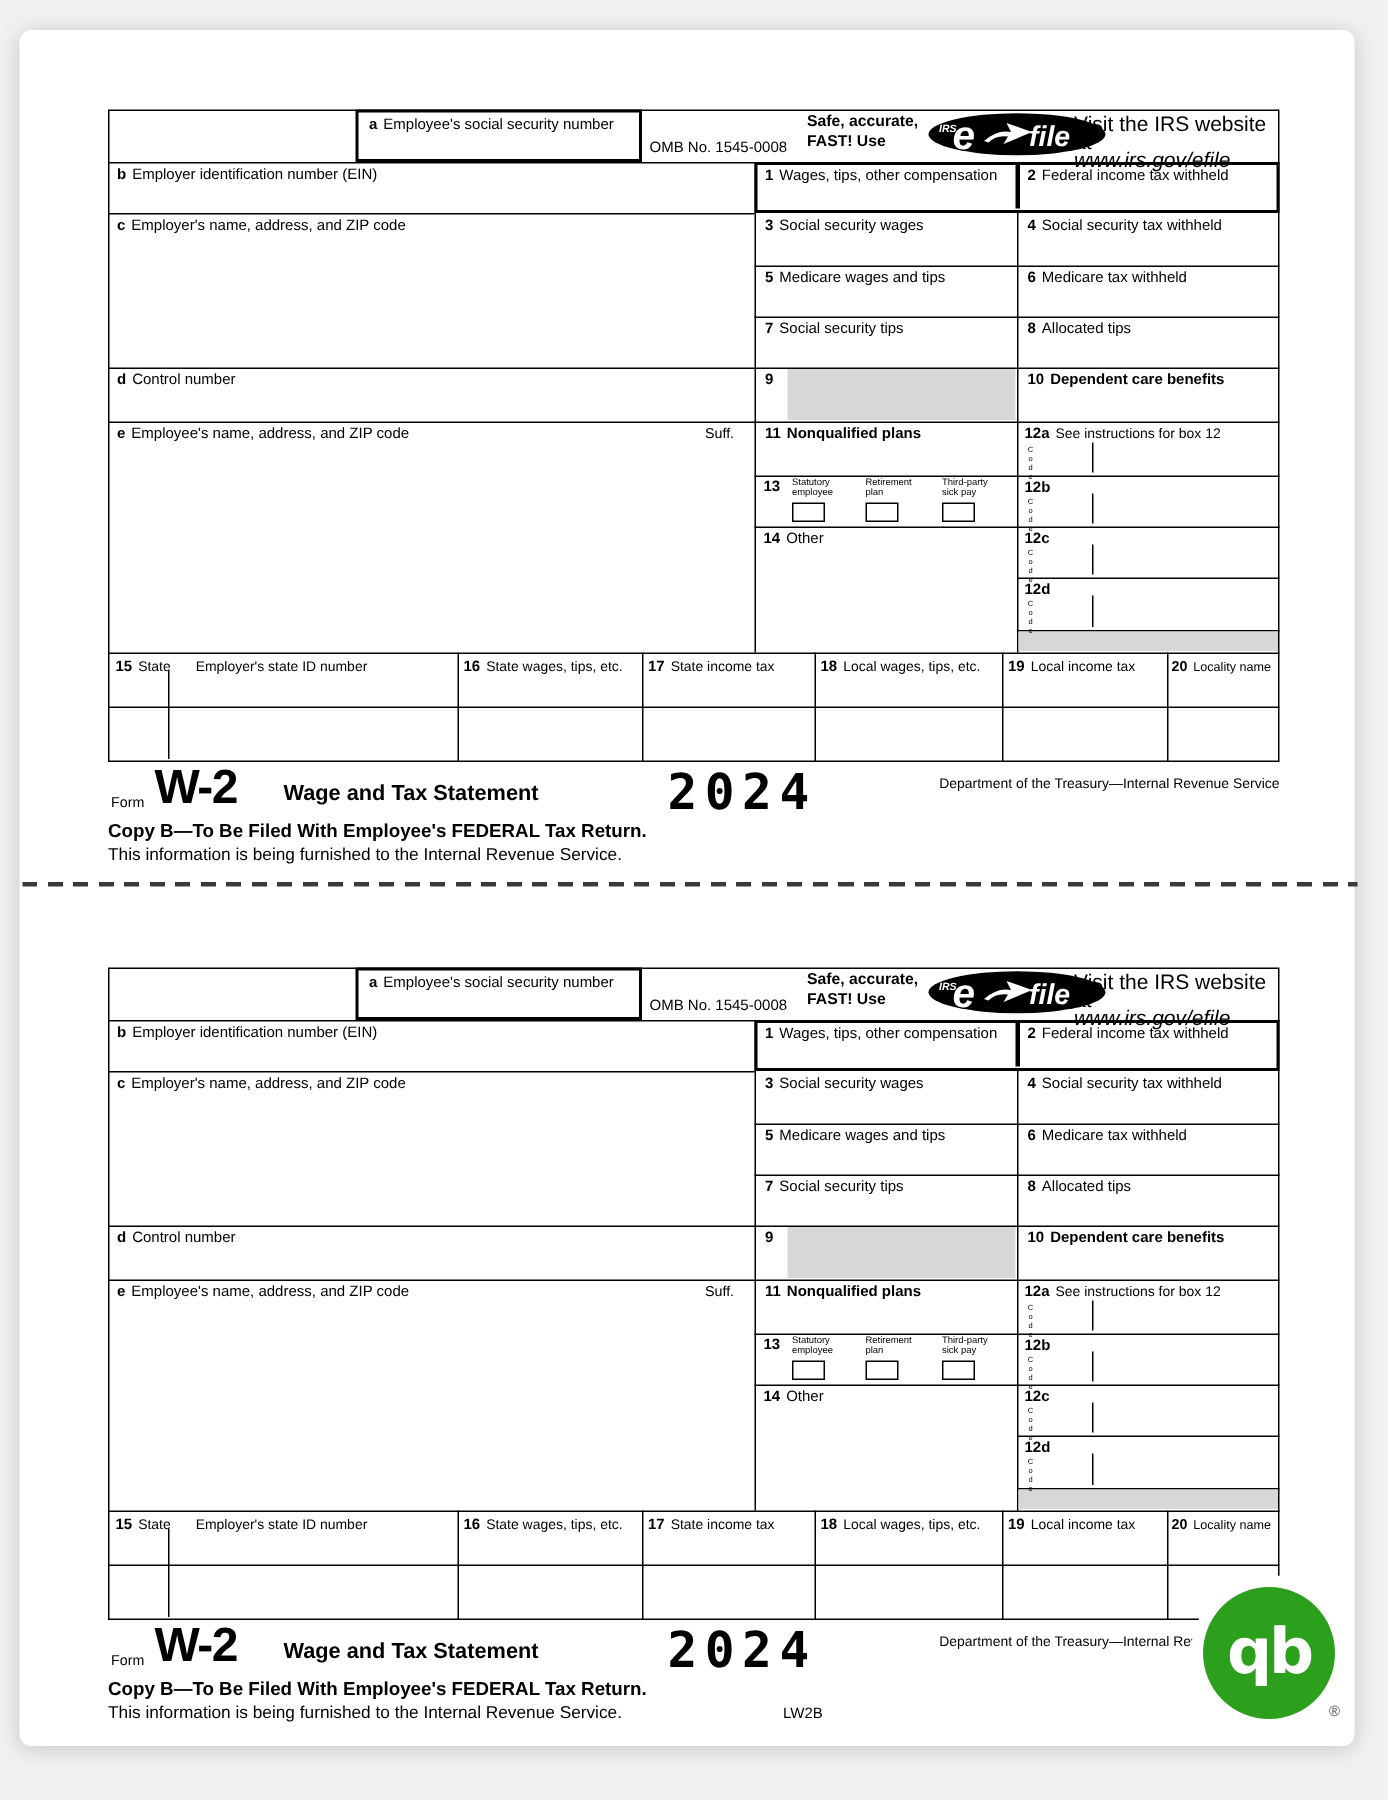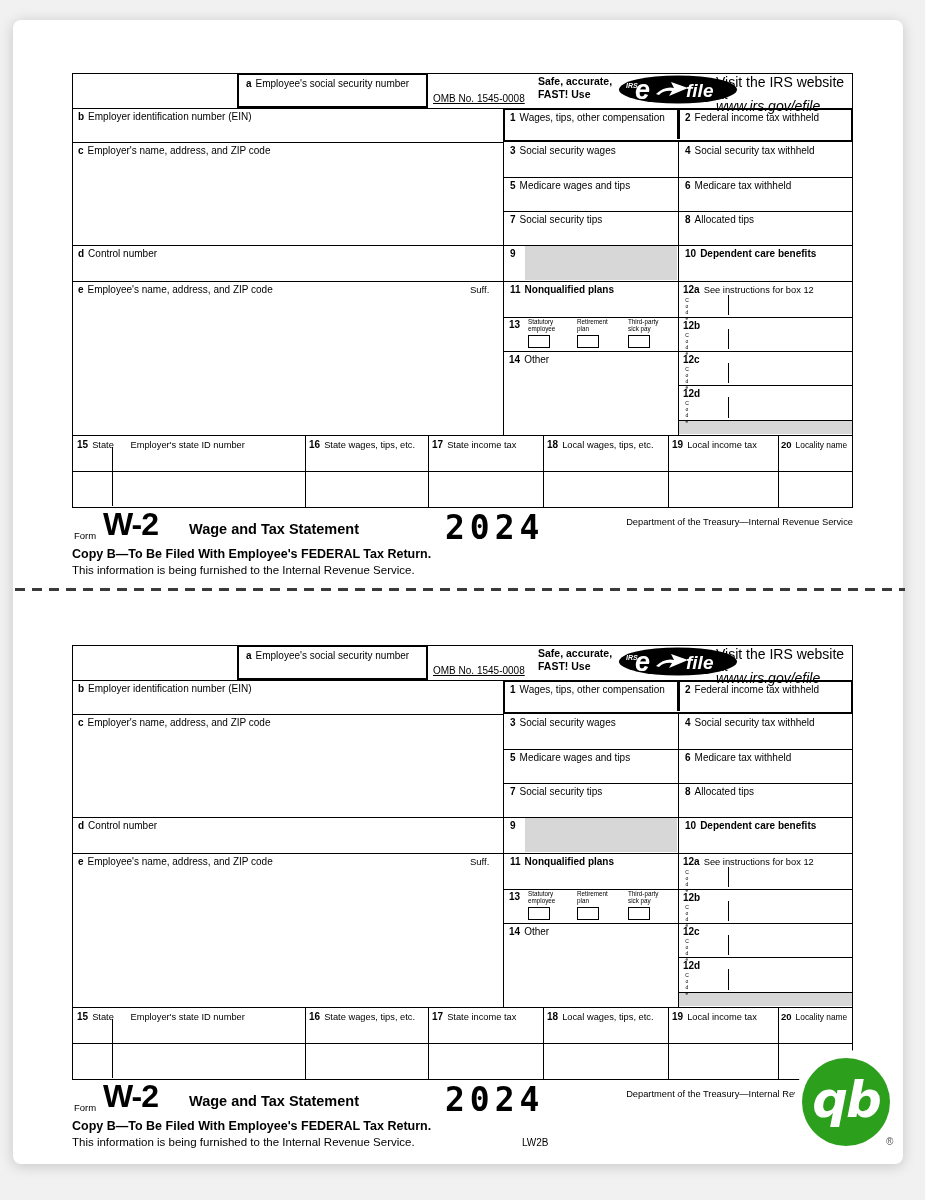--- a/index.html
+++ b/index.html
@@ -29,29 +29,29 @@
   .f-form{position:absolute;left:2px;top:22px;font-size:9.5px;}
   .f-w2{position:absolute;left:31px;top:-2px;font-size:32px;font-weight:bold;letter-spacing:-1px;}
   .f-title{position:absolute;left:117px;top:13px;font-size:14.5px;font-weight:bold;}
   .f-year{position:absolute;left:373px;top:0px;font-size:33px;font-weight:bold;
           font-family:"DejaVu Sans Mono",monospace;letter-spacing:5px;}
   .f-dept{position:absolute;left:481px;top:9px;width:300px;text-align:right;font-size:9.3px;}
   .f-copy{position:absolute;left:0;top:39px;font-size:12.5px;font-weight:bold;}
   .f-furnish{position:absolute;left:0;top:56px;font-size:11.5px;}
   .lw2b{position:absolute;left:450px;top:57px;font-size:10px;display:none;}
   .wform.copy2 .lw2b{display:block;}
-  .hdr-omb{position:absolute;left:361px;top:20px;font-size:10px;text-decoration:underline;}
+  .hdr-omb{position:absolute;left:361px;top:20px;font-size:10px;}
   .hdr-safe{position:absolute;left:466px;top:2px;font-size:10.5px;font-weight:bold;line-height:12.5px;}
   .hdr-visit{position:absolute;left:644px;top:3px;font-size:14px;line-height:12px;}
   .hdr-visit .url{font-style:italic;}
   .efile{position:absolute;left:546px;top:2px;width:120px;height:29px;}
   .qb-badge{position:absolute;left:802px;top:1058px;width:88px;height:88px;border-radius:50%;
             box-shadow:0 0 0 8px #fff;z-index:6;display:flex;align-items:center;justify-content:center;}
-  .qb-badge .qbtxt{color:#fff;font-weight:bold;font-size:50px;font-family:"DejaVu Sans",sans-serif;
-            letter-spacing:-2px;transform:translateY(-2px);font-style:italic;}
+  .qb-badge .qbtxt{color:#fff;font-weight:bold;font-size:42px;font-family:"DejaVu Sans",sans-serif;
+            letter-spacing:-2px;transform:translateY(-2px);}
   .qb-reg{position:absolute;left:886px;top:1136px;font-size:10px;color:#555;z-index:7;}
 </style>
 </head>
 <body style="background: rgb(241, 241, 242);">
 
 <div class="sheet"></div>
 
 <div class="wform" id="form1" style="top:73px">
 
   <div class="grid-border"></div>

